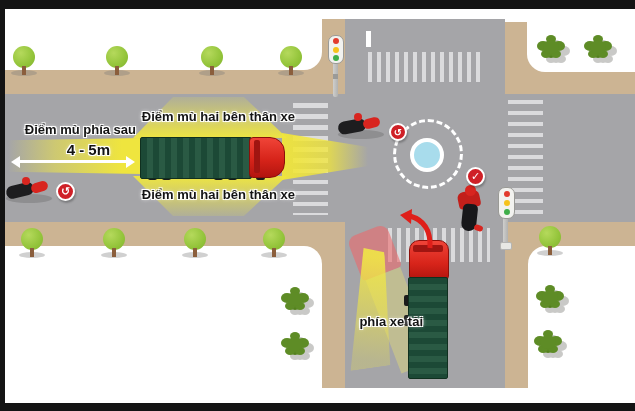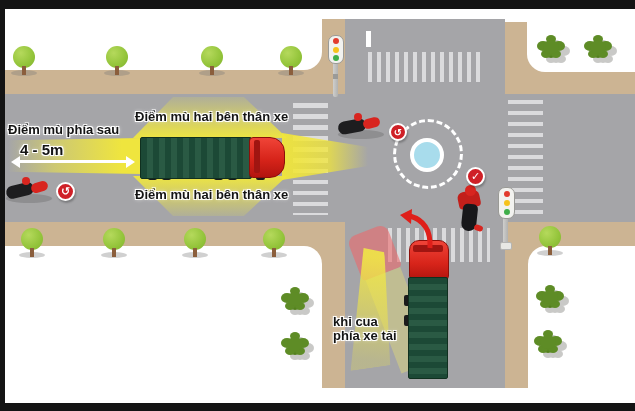--- a/index.html
+++ b/index.html
@@ -22,21 +22,21 @@
   .tree::before{content:"";position:absolute;left:-2px;top:24px;width:26px;height:6px;border-radius:50%;
         background:rgba(120,120,120,.35);}
   
   .bush{width:16px;height:14px;border-radius:50%;background:#5e8c26;
         box-shadow:-8px -1px 0 -2px #5e8c26,8px -1px 0 -2px #5e8c26,-5px 7px 0 -3px #5e8c26,
                    5px 7px 0 -3px #5e8c26,0 -8px 0 -3px #5e8c26,0 6px 0 -2px #54801f;
         filter:drop-shadow(5px 5px 0 #c9c9c7);}
   
   .bs{pointer-events:none;}
   
-  .lbl{color:#141414;font-weight:bold;font-size:13px;text-align:left;line-height:14px;z-index:7;
+  .lbl{color:#141414;font-weight:bold;font-size:13px;text-align:right;line-height:14px;z-index:7;
        text-shadow:-1px -1px 0 #fff,1px -1px 0 #fff,-1px 1px 0 #fff,1px 1px 0 #fff,0 0 4px #fff;}
   
   .marrow{height:3px;background:#fff;z-index:6;}
   .mhead{width:0;height:0;border-top:6px solid transparent;border-bottom:6px solid transparent;z-index:6;}
   .mhead.left{border-right:9px solid #fff;}
   .mhead.right{border-left:9px solid #fff;}
   
   .rb-dash{width:64px;height:64px;border:3px dashed #fff;border-radius:50%;}
   .rb-center{width:26px;height:26px;background:#a8dcec;border:4px solid #fff;border-radius:50%;}
   
@@ -210,21 +210,20 @@
     <div class="dot r"></div>
     <div class="dot y"></div>
     <div class="dot g"></div>
   </div>
 
   <div class="abs lbl" style="left:8px;top:123px;width:128px;">Điểm mù phía sau</div>
   <div class="abs lbl" style="left:20px;top:143px;width:90px;font-size:15px;">4 - 5m</div>
   <div class="abs lbl" style="left:135px;top:110px;width:160px;">Điểm mù hai bên thân xe</div>
   <div class="abs lbl" style="left:135px;top:188px;width:160px;">Điểm mù hai bên thân xe</div>
   <div class="abs lbl" style="left:333px;top:315px;width:90px;">
-    <div>khi cua</div>
     <div>phía xe tải</div>
   </div>
 
   <div class="abs bar" style="left:0;top:0;width:635px;height:9px;"></div>
   <div class="abs bar" style="left:0;top:403px;width:635px;height:8px;"></div>
   <div class="abs bar" style="left:0;top:0;width:5px;height:411px;"></div>
 
 </div>
 
 </body></html>

